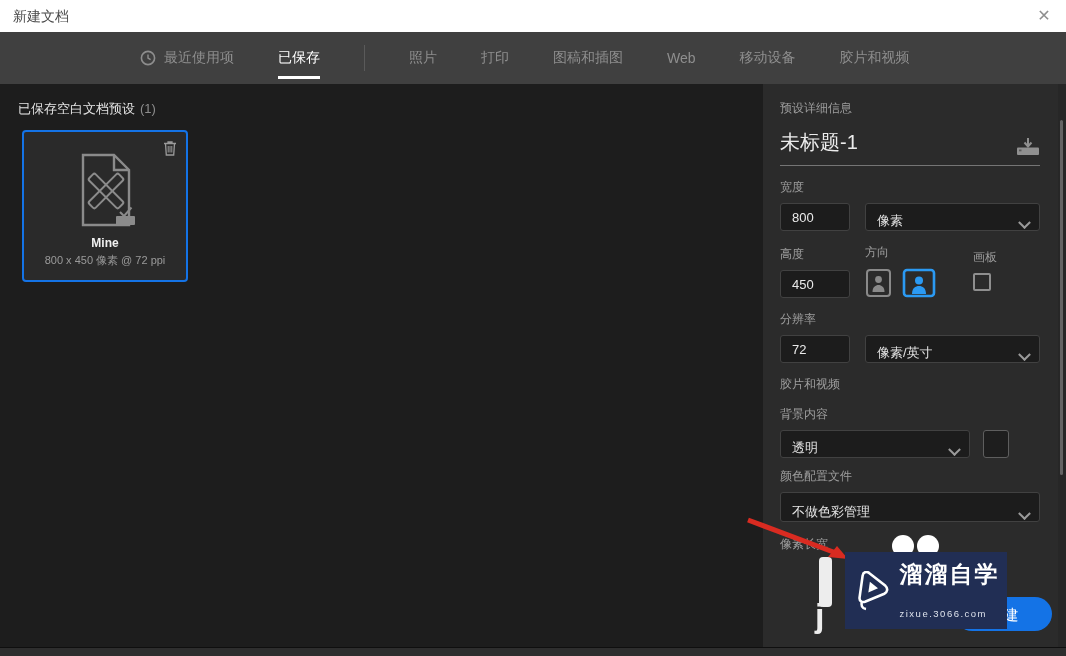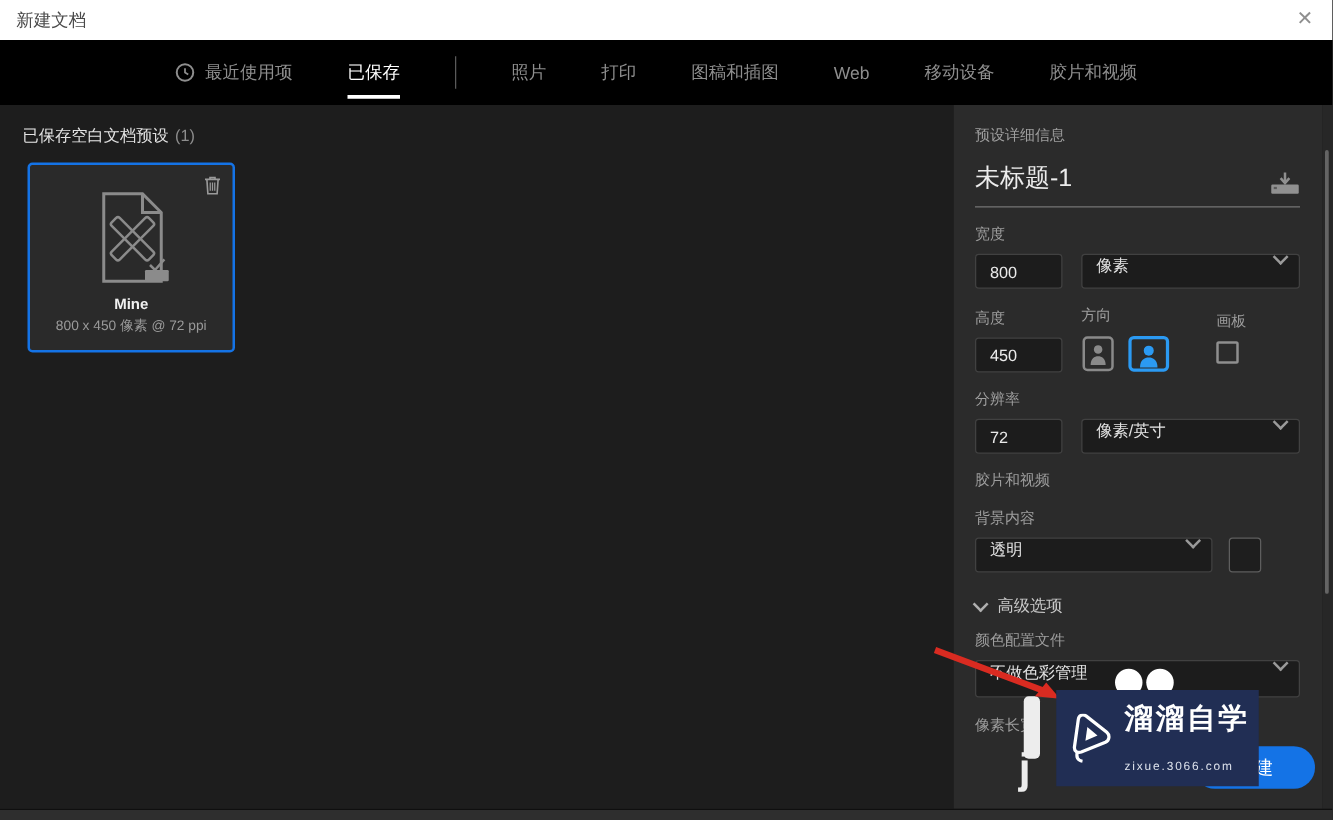--- a/index.html
+++ b/index.html
@@ -5,21 +5,21 @@
   html,body{margin:0;padding:0;}
   body{font-family:"Liberation Sans","DejaVu Sans",sans-serif;background:#555;}
   .stage{position:relative;width:1066px;height:656px;overflow:hidden;background:#1d1d1d;}
 
   
   .titlebar{position:absolute;left:0;top:0;width:100%;height:32px;background:#ffffff;}
   .titlebar .title{position:absolute;left:13px;top:0;line-height:32px;font-size:14px;color:#4a4a4a;}
   .close-x{position:absolute;right:11px;top:5px;width:22px;height:22px;color:#8f8f8f;font-size:16px;line-height:22px;text-align:center;cursor:pointer;}
 
   
-  .tabbar{position:absolute;left:0;top:32px;width:100%;height:52px;background:#000000;display:flex;align-items:center;gap:44px;padding-left:140px;box-sizing:border-box;}
+  .tabbar{position:absolute;left:0;top:32px;width:100%;height:52px;background:#404040;display:flex;align-items:center;gap:44px;padding-left:140px;box-sizing:border-box;}
   .tab{position:relative;height:52px;display:flex;align-items:center;gap:8px;font-size:14px;color:#8e8e8e;cursor:pointer;white-space:nowrap;}
   .tab.active{color:#ffffff;}
   .tab.active::after{content:"";position:absolute;left:0;right:0;bottom:5px;height:3px;background:#ffffff;}
   .tabsep{width:1px;height:26px;background:#5a5a5a;}
   .clock-svg{width:16px;height:16px;display:block;}
 
   
   .left-panel{position:absolute;left:0;top:84px;right:303px;bottom:9px;background:#1d1d1d;}
   .saved-header{position:absolute;left:18px;top:16px;font-size:13px;color:#e3e3e3;}
   .saved-header .count{color:#8d8d8d;margin-left:5px;}
@@ -33,21 +33,21 @@
   .right-panel{position:absolute;left:763px;top:84px;width:295px;bottom:9px;background:#2b2b2b;padding:16px 0 0 17px;box-sizing:border-box;}
   .sec-label{font-size:12px;color:#9e9e9e;}
   .fld-label{font-size:12px;color:#9e9e9e;margin:13px 0 7px 0;}
   .doc-title-row{display:flex;align-items:flex-end;width:260px;border-bottom:1px solid #757575;padding-bottom:9px;margin-top:12px;}
   .doc-title{flex:1;font-size:20px;color:#ececec;background:transparent;border:none;padding:0;font-family:inherit;}
   .save-preset-icon{width:24px;height:19px;flex:none;cursor:pointer;}
 
   .row{display:flex;align-items:flex-end;}
   .col{display:flex;flex-direction:column;}
   .num-input{width:70px;height:28px;box-sizing:border-box;background:#1c1c1c;border:1px solid #414141;border-radius:3px;color:#eaeaea;font-size:13px;padding:0 0 0 11px;font-family:inherit;}
-  .dropdown{height:28px;box-sizing:border-box;background:#1c1c1c;border:1px solid #414141;border-radius:3px;display:flex;align-items:flex-start;padding:0 10px 0 11px;color:#e3e3e3;font-size:13px;cursor:pointer;}
+  .dropdown{height:28px;box-sizing:border-box;background:#1c1c1c;border:1px solid #414141;border-radius:3px;display:flex;align-items:flex-end;padding:0 10px 0 11px;color:#e3e3e3;font-size:13px;cursor:pointer;}
   .dropdown .chev{margin-left:auto;width:7px;height:7px;border-right:2px solid #9a9a9a;border-bottom:2px solid #9a9a9a;transform:rotate(45deg) translate(-2px,-2px);}
   .orient-box{display:flex;gap:10px;align-items:center;}
   .checkbox{width:14px;height:14px;border:2px solid #8f8f8f;border-radius:2px;margin-bottom:7px;cursor:pointer;}
   .swatch{width:26px;height:28px;box-sizing:border-box;background:#1e1e1e;border:1px solid #5e5e5e;border-radius:3px;margin-left:13px;cursor:pointer;}
   .advanced-row{display:flex;align-items:center;gap:9px;margin-top:18px;cursor:pointer;}
   .advanced-row .chev-down{width:7px;height:7px;border-right:2px solid #b0b0b0;border-bottom:2px solid #b0b0b0;transform:rotate(45deg);margin-top:-4px;}
   .advanced-row .txt{font-size:13px;color:#c9c9c9;}
 
   
   .scrollbar{position:absolute;right:0;top:84px;width:8px;bottom:9px;background:#272727;}
@@ -194,24 +194,20 @@
 
     <div class="fld-label">背景内容</div>
     <div class="row">
       <div class="dropdown" style="width:190px;">
         <span>透明</span>
         <span class="chev"></span>
       </div>
       <div class="swatch"></div>
     </div>
 
-    <div class="advanced-row">
-      <span class="chev-down"></span>
-      <span class="txt">高级选项</span>
-    </div>
 
     <div class="fld-label" style="margin-top:10px;">颜色配置文件</div>
     <div class="dropdown" style="width:260px;height:30px;">
       <span>不做色彩管理</span>
       <span class="chev"></span>
     </div>
 
     <div class="fld-label" style="margin-top:14px;">像素长宽</div>
   </div>
 

